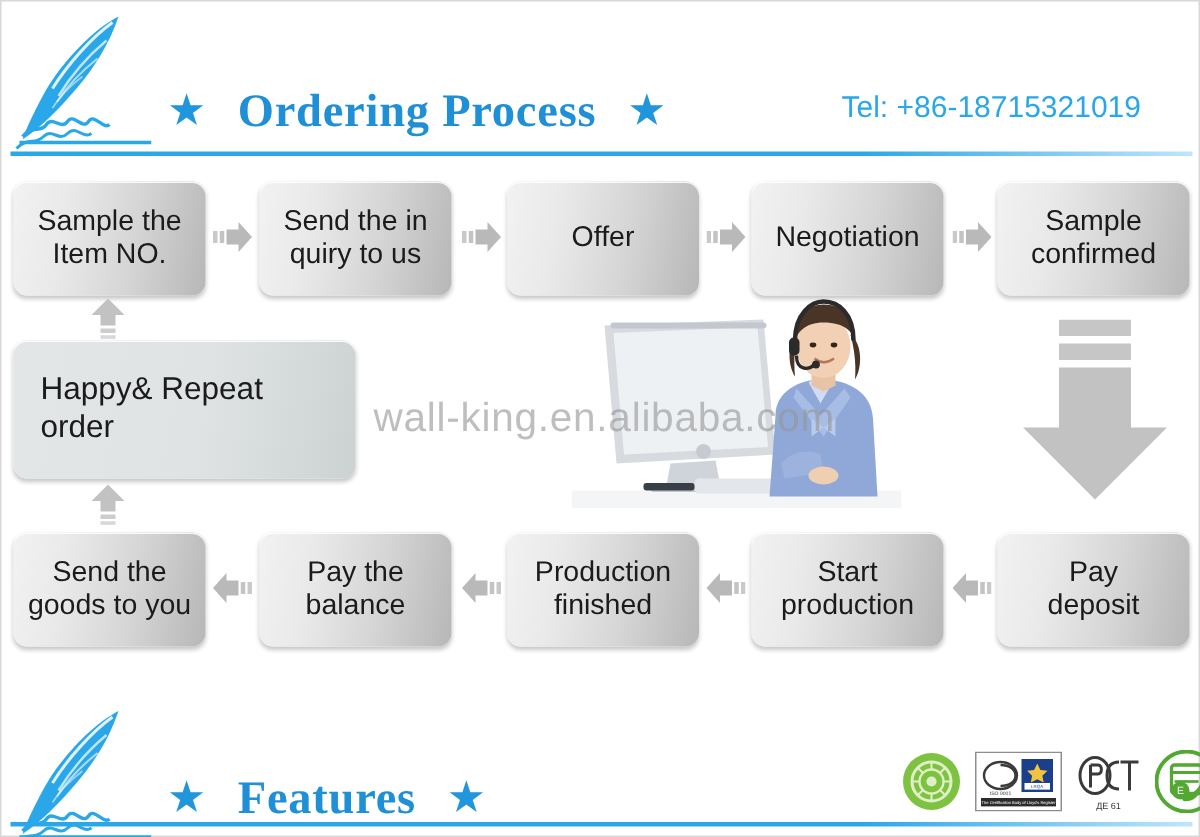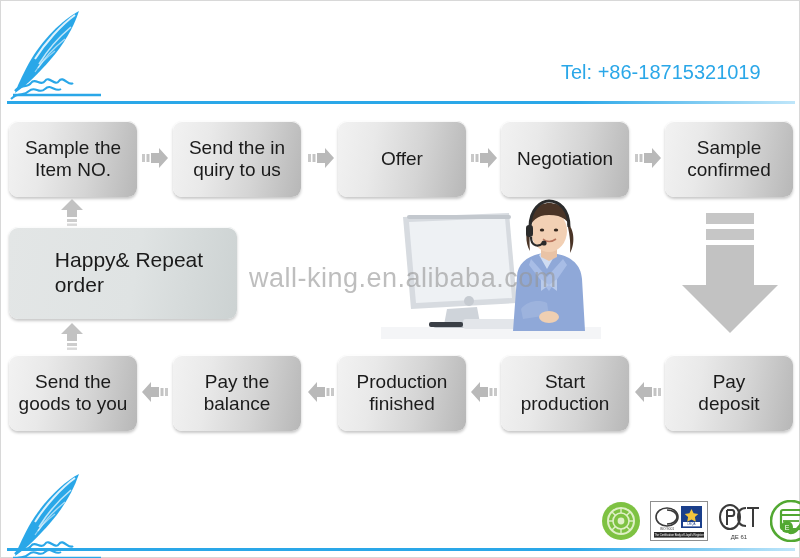--- a/index.html
+++ b/index.html
@@ -96,20 +96,25 @@
         <path d="M70 8 C56 18 40 36 30 52" stroke="#ffffff" stroke-width="2" fill="none" opacity=".85"></path>
         <path d="M66 20 C54 30 42 44 34 57" stroke="#ffffff" stroke-width="1.6" fill="none" opacity=".7"></path>
         <path d="M60 32 C50 40 40 50 33 61" stroke="#ffffff" stroke-width="1.4" fill="none" opacity=".6"></path>
         <path d="M50 44 C42 50 35 57 30 65" stroke="#ffffff" stroke-width="1.2" fill="none" opacity=".5"></path>
         <path d="M8 88 L96 88" stroke="#2aa7e8" stroke-width="2.4" fill="none"></path>
         <path d="M10 84 C16 76 22 82 26 76 C30 70 36 80 40 74 C44 68 50 80 54 74 C58 68 64 80 68 76" stroke="#2aa7e8" stroke-width="2.2" fill="none"></path>
         <path d="M6 92 C14 84 18 90 24 84 C30 78 34 88 40 82 C46 76 50 86 56 82" stroke="#2aa7e8" stroke-width="2" fill="none"></path>
       </svg>
     </div>
 
+    <div class="sect-title" style="top:55px;left:112px;font-size:31px;">
+      <span class="star">★</span>
+      <span style="padding:0 14px;">Ordering Process</span>
+      <span class="star">★</span>
+    </div>
 
     <div class="tel" style="top:60px;left:560px;">Tel: +86-18715321019</div>
 
     <div class="band-rule" style="top:100px;"></div>
   </div>
 
   <div class="fbox" style="left:8px;top:120px;width:128px;height:76px;">
     <span class="txt">
       <span>Sample the</span><br>
       <span>Item NO.</span>
@@ -171,21 +176,21 @@
   </div>
 
   <div class="arrow" style="left:59px;top:198px;">
     <svg width="24" height="28" viewBox="0 0 24 28">
       <path d="M12 0 L23 11 L17 11 L17 18 L7 18 L7 11 L1 11 Z" fill="#c2c2c2"></path>
       <rect x="7" y="20" width="10" height="3" fill="#cdcdcd"></rect>
       <rect x="7" y="24.5" width="10" height="2.4" fill="#d8d8d8"></rect>
     </svg>
   </div>
 
-  <div class="fbox flat" style="left:8px;top:226px;width:228px;height:92px;font-size:21px;justify-content:center;padding-left:18px;text-align:left;">
+  <div class="fbox flat" style="left:8px;top:226px;width:228px;height:92px;font-size:21px;justify-content:flex-start;padding-left:18px;text-align:left;">
     <span class="txt">
       <span>Happy&amp; Repeat</span><br>
       <span>order</span>
     </span>
   </div>
 
   <div class="arrow" style="left:59px;top:322px;">
     <svg width="24" height="28" viewBox="0 0 24 28">
       <path d="M12 0 L23 11 L17 11 L17 18 L7 18 L7 11 L1 11 Z" fill="#c2c2c2"></path>
       <rect x="7" y="20" width="10" height="3" fill="#cdcdcd"></rect>
@@ -324,20 +329,25 @@
         <path d="M70 8 C56 18 40 36 30 52" stroke="#ffffff" stroke-width="2" fill="none" opacity=".85"></path>
         <path d="M66 20 C54 30 42 44 34 57" stroke="#ffffff" stroke-width="1.6" fill="none" opacity=".7"></path>
         <path d="M60 32 C50 40 40 50 33 61" stroke="#ffffff" stroke-width="1.4" fill="none" opacity=".6"></path>
         <path d="M50 44 C42 50 35 57 30 65" stroke="#ffffff" stroke-width="1.2" fill="none" opacity=".5"></path>
         <path d="M8 88 L96 88" stroke="#2aa7e8" stroke-width="2.4" fill="none"></path>
         <path d="M10 84 C16 76 22 82 26 76 C30 70 36 80 40 74 C44 68 50 80 54 74 C58 68 64 80 68 76" stroke="#2aa7e8" stroke-width="2.2" fill="none"></path>
         <path d="M6 92 C14 84 18 90 24 84 C30 78 34 88 40 82 C46 76 50 86 56 82" stroke="#2aa7e8" stroke-width="2" fill="none"></path>
       </svg>
     </div>
 
+    <div class="sect-title" style="top:58px;left:112px;font-size:31px;">
+      <span class="star">★</span>
+      <span style="padding:0 14px;">Features</span>
+      <span class="star">★</span>
+    </div>
 
     <div class="certs" style="top:44px;left:600px;">
 
       <span class="cert">
         <svg width="40" height="40" viewBox="0 0 40 40">
           <circle cx="20" cy="20" r="19" fill="#7ec242"></circle>
           <circle cx="20" cy="20" r="13" fill="none" stroke="#dff0c6" stroke-width="2"></circle>
           <circle cx="20" cy="20" r="8" fill="none" stroke="#dff0c6" stroke-width="1.6"></circle>
           <circle cx="20" cy="20" r="3.4" fill="#dff0c6"></circle>
           <g stroke="#dff0c6" stroke-width="1.4">

